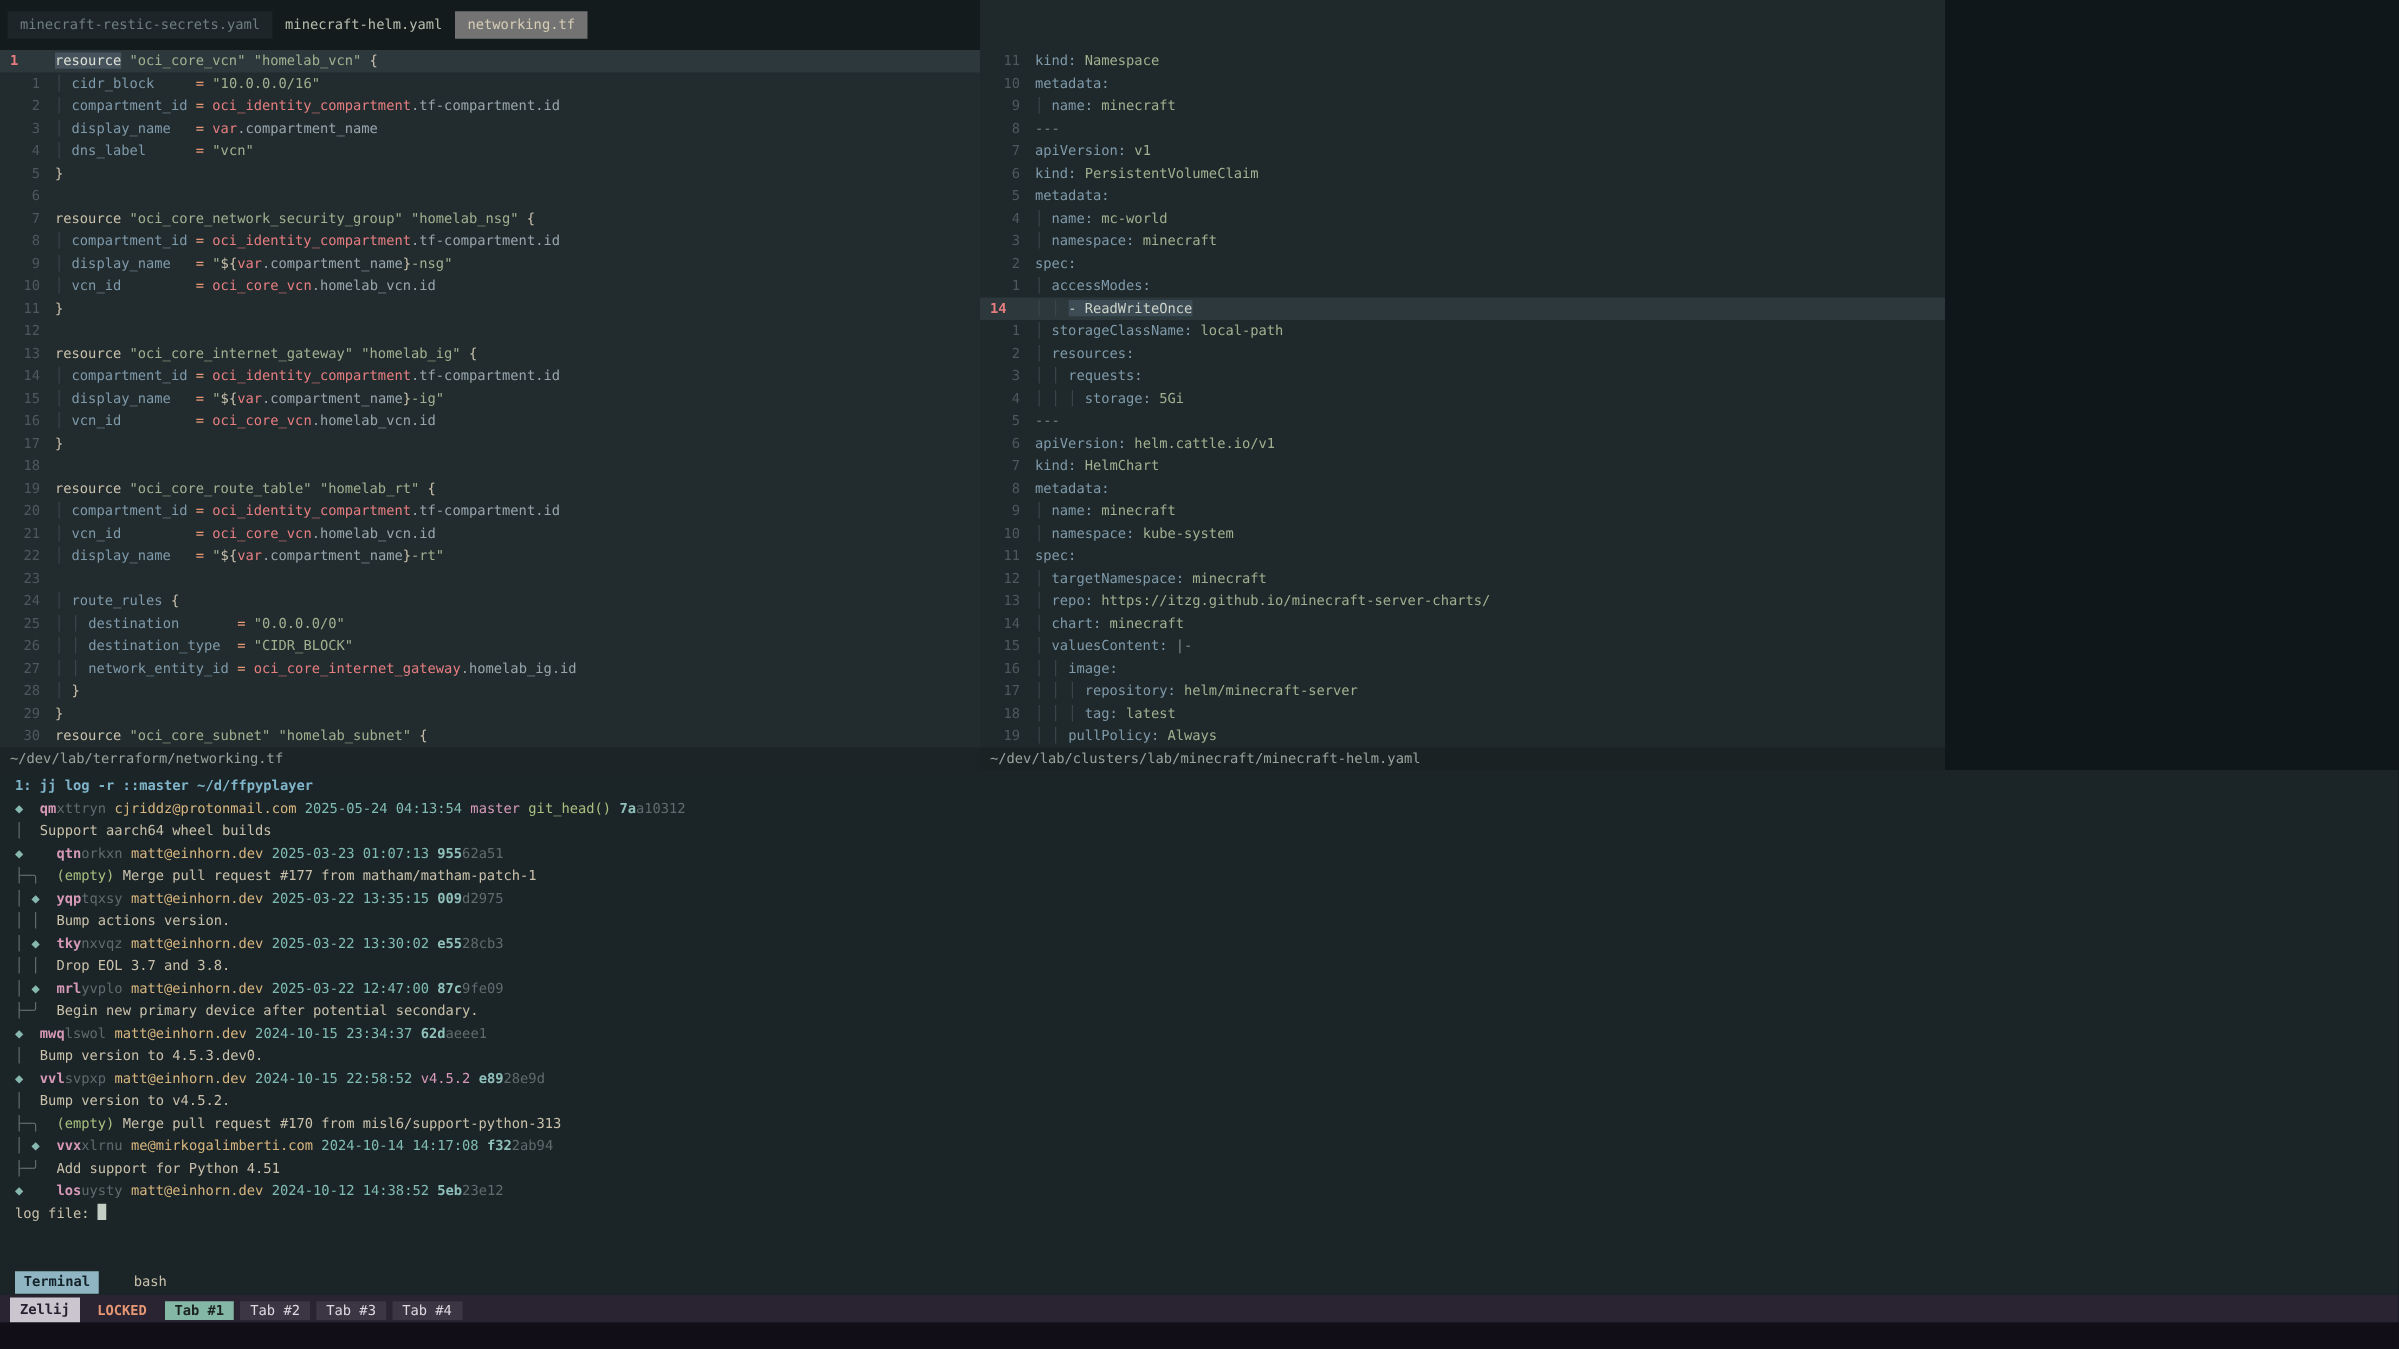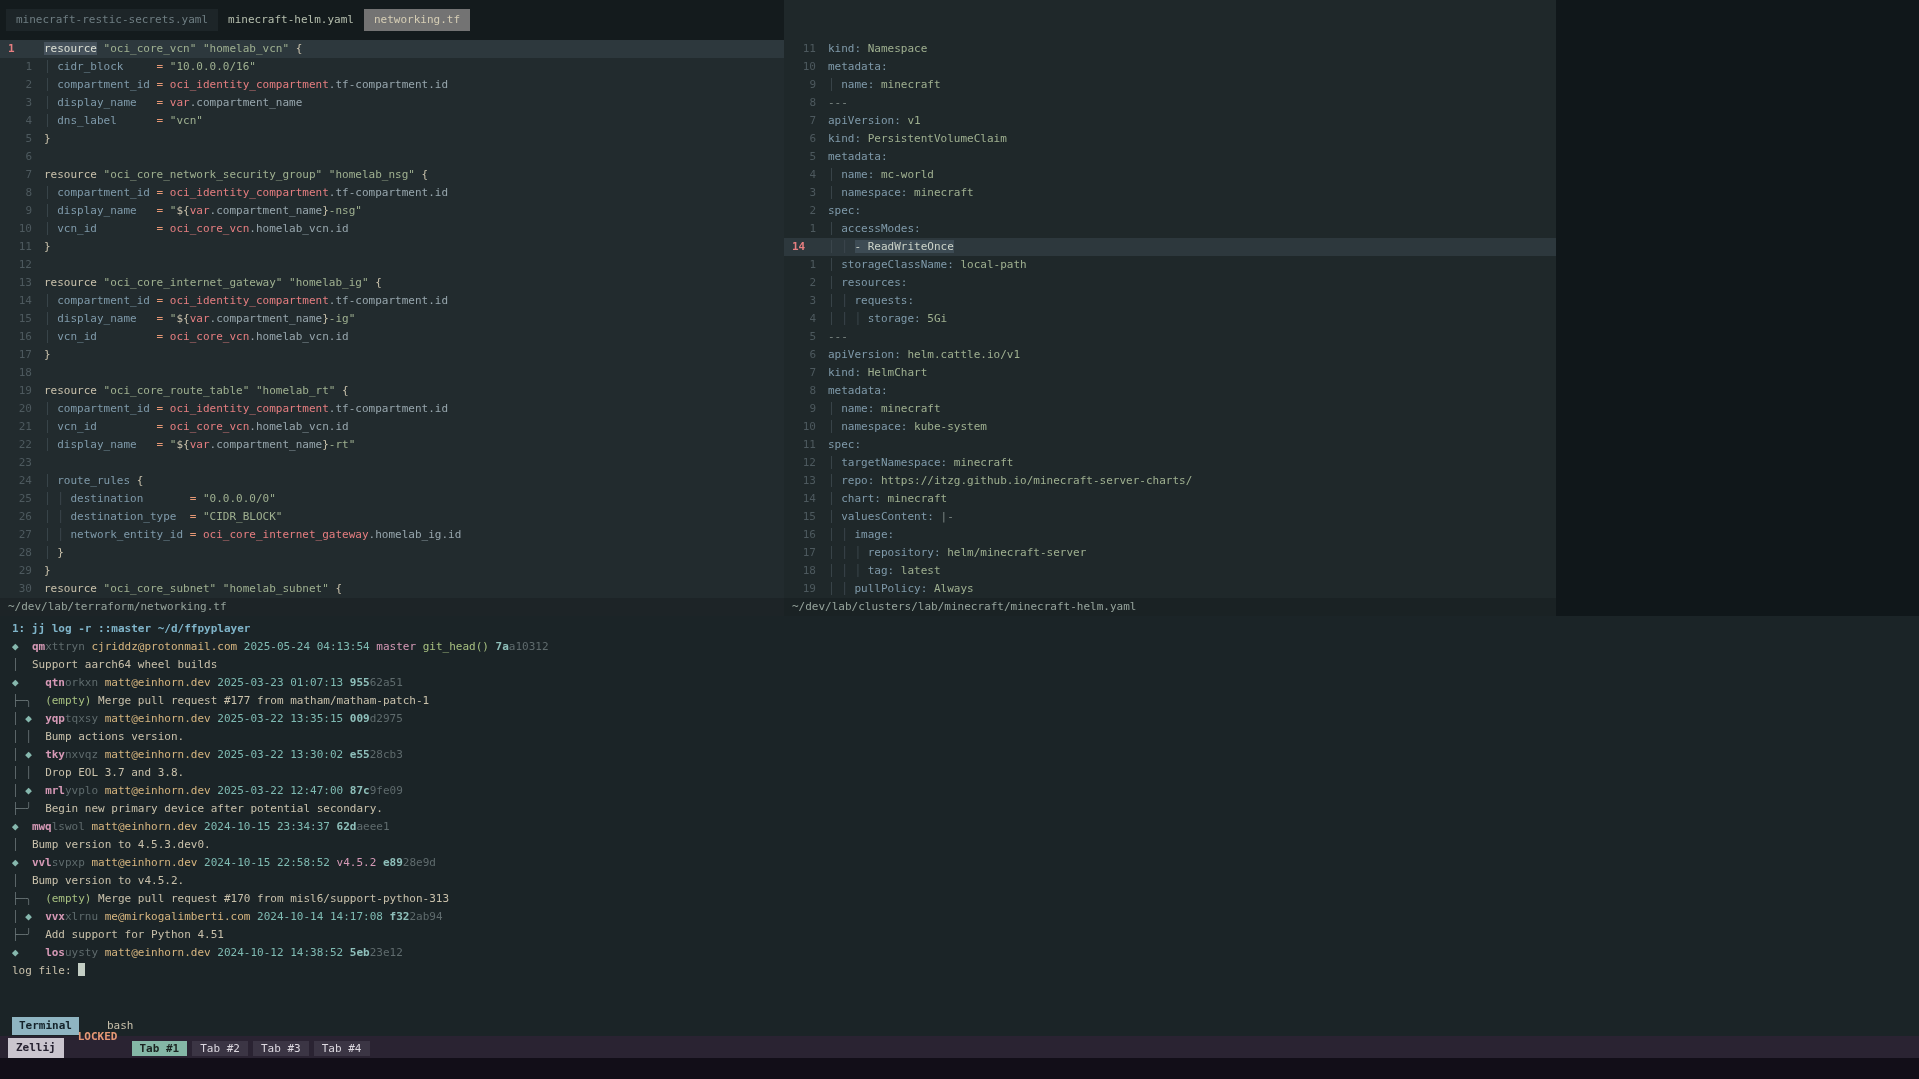--- a/index.html
+++ b/index.html
@@ -28,21 +28,21 @@
   .tl{height:18px;padding-left:12px;white-space:pre}
   .term-title{color:#7fb4c9;font-weight:bold}
   .cursor{display:inline-block;width:7px;height:13px;background:#c3cec4;vertical-align:-2px}
   
   .ptl{height:20px;background:#1b2427;display:flex;align-items:center;padding-left:12px;gap:28px}
   .ptl-chip{background:#8fb5c2;color:#14222a;padding:0 7px;font-weight:bold}
   .ptl-session{color:#c9c1ab}
   
   .sbar{height:22px;background:#2a2332;display:flex;align-items:flex-end;padding-left:8px}
   .sb-app{background:#cac5ce;color:#262130;padding:1px 8px;font-weight:bold}
-  .sb-mode{color:#e69875;font-weight:bold;margin:12px 14px}
+  .sb-mode{color:#e69875;font-weight:bold;margin:0 14px}
   .sb-tab{background:#3b3544;color:#ddd9e0;padding:1px 8px;margin-right:5px;cursor:default}
   .sb-tab.act{background:#84b7a6;color:#1b2421;font-weight:bold}
   .strip{height:21px;background:#120e18}
   
   .tk-p{color:#c9c1ab}
   .tk-kw{color:#c9c1ab}
   .tk-k{color:#7f9aaa}
   .tk-s{color:#9fb090}
   .tk-o{color:#e69875}
   .tk-r{color:#e67e80}

